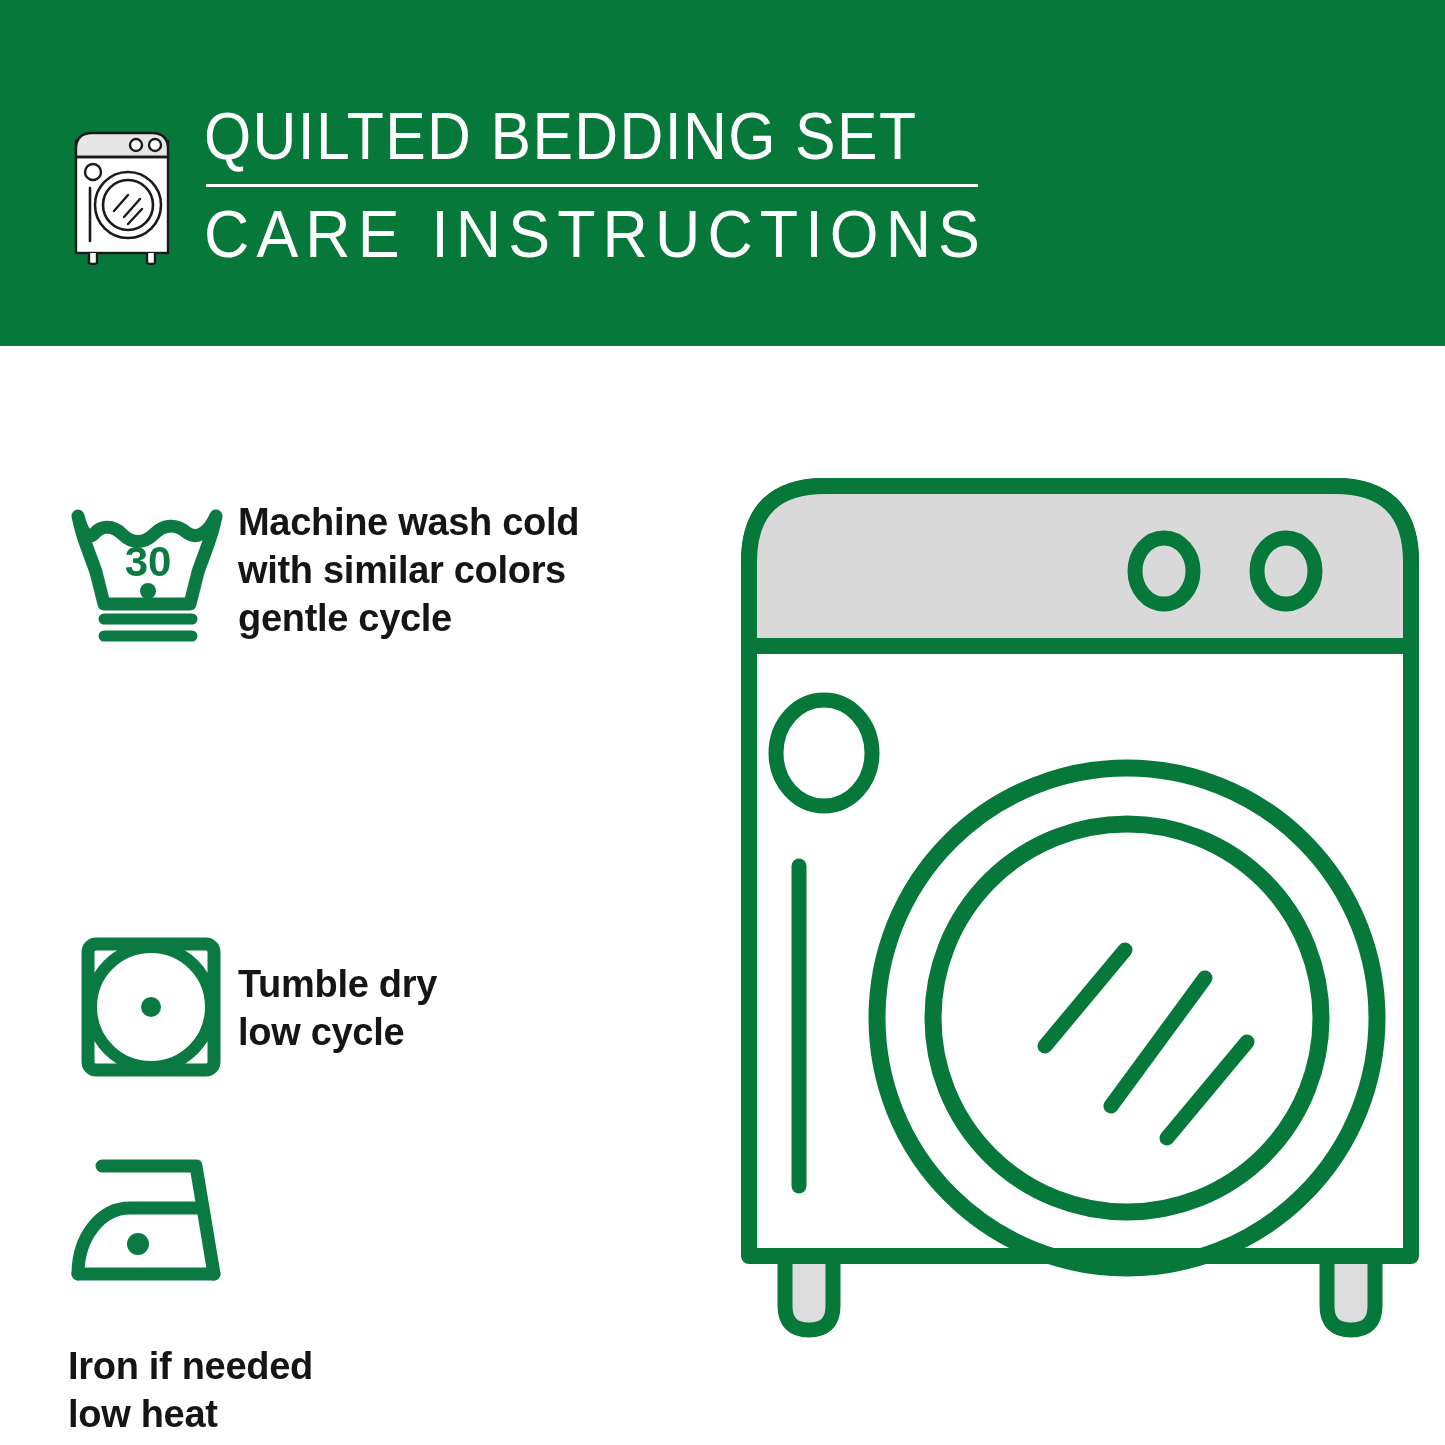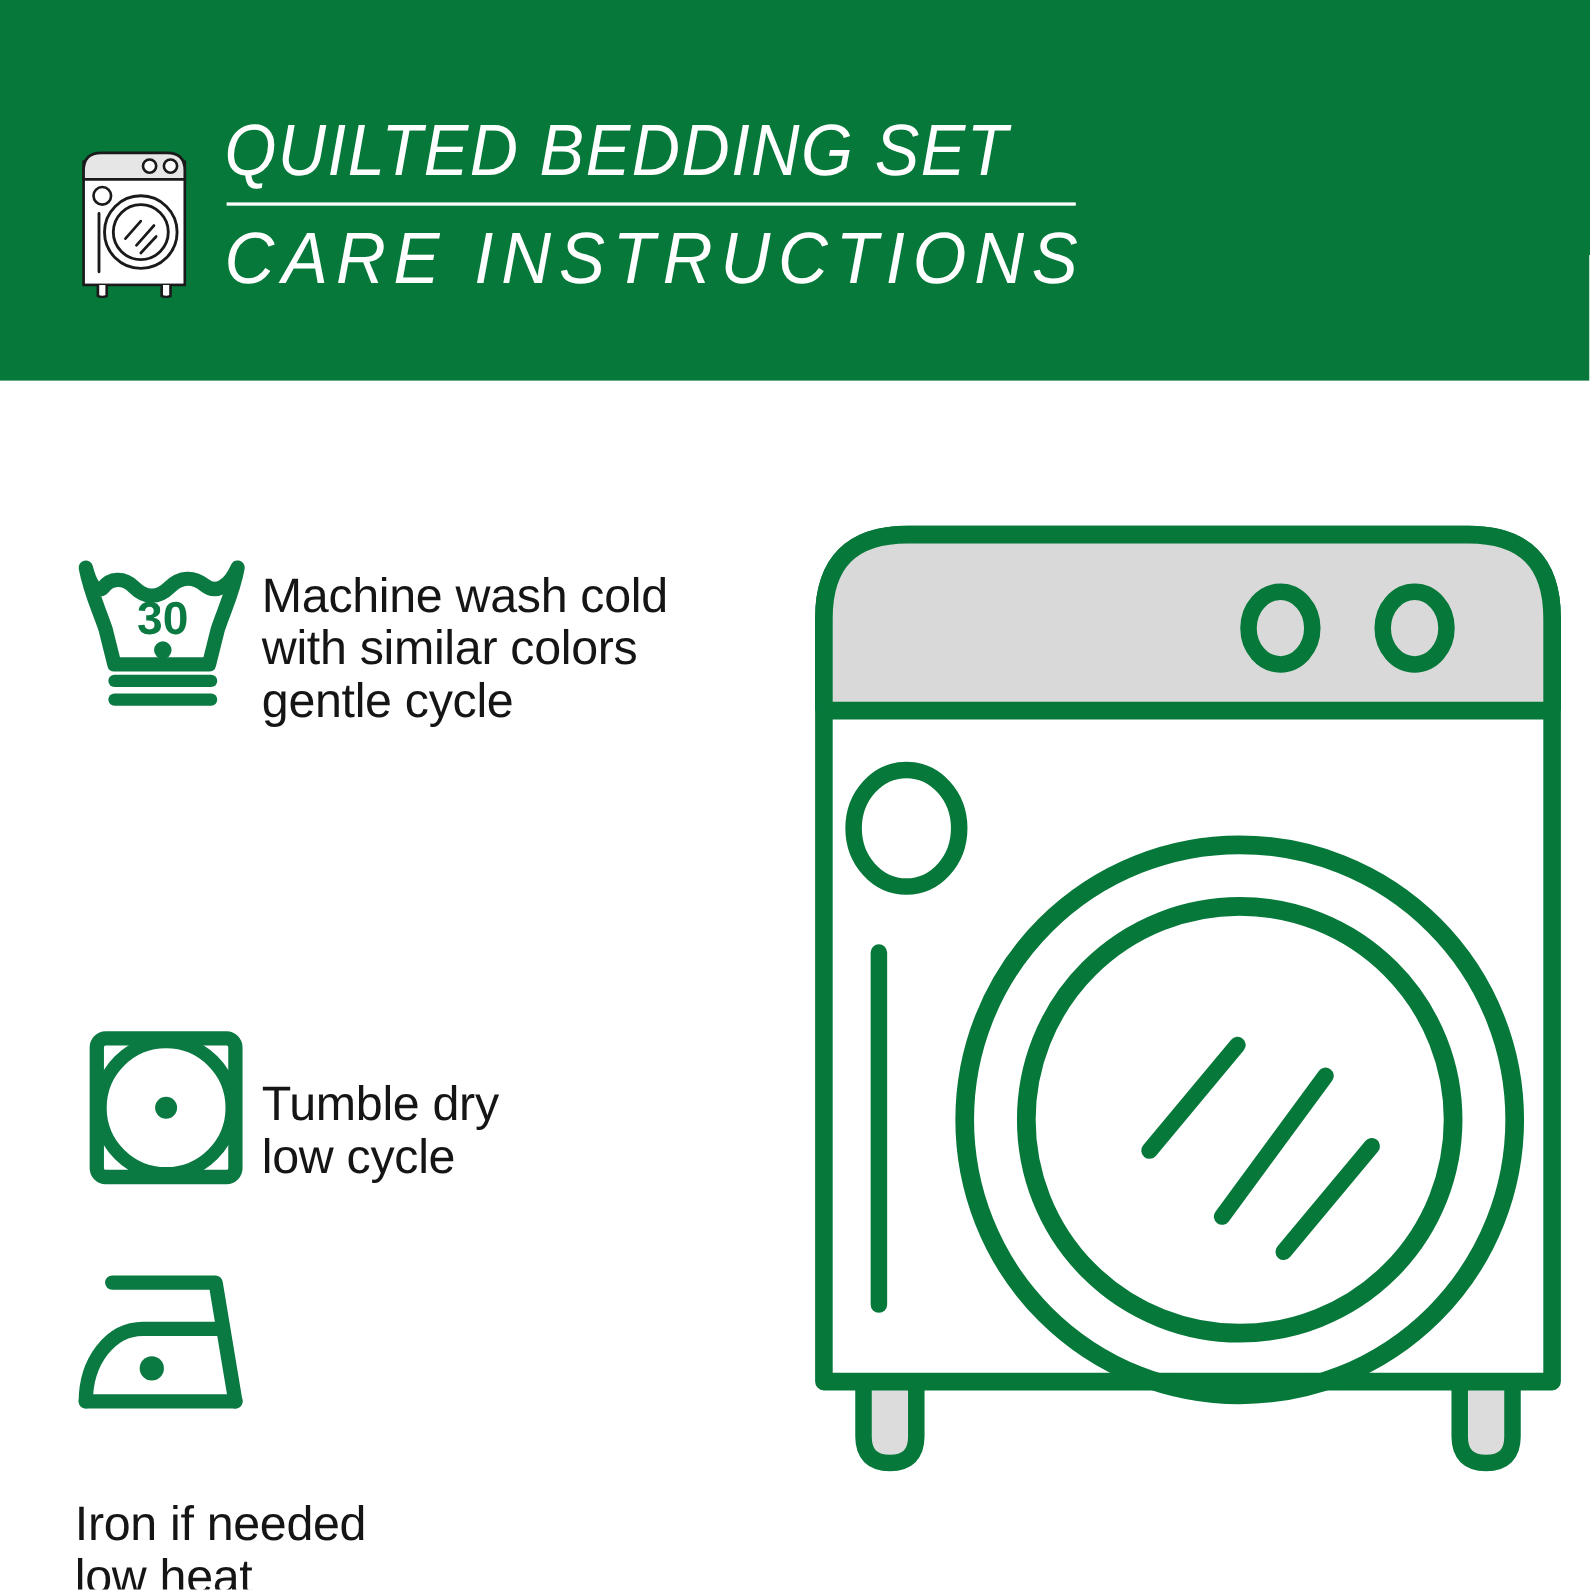--- a/index.html
+++ b/index.html
@@ -28,22 +28,21 @@
     height: 346px;
     background: #05783A;
     overflow: hidden;
   }
 
   .header-inner {
     position: absolute;
     left: 62px;
     top: 98px;
     display: flex;
-    align-items: flex-end;
-    font-style: italic;
+    align-items: center;
   }
 
   .header-icon {
     width: 120px;
     height: 160px;
     flex: 0 0 120px;
     margin-right: 22px;
   }
 
   .header-text-block {
@@ -113,27 +112,26 @@
     align-items: flex-start;
     justify-content: flex-end;
   }
 
   .care-symbol svg { display: block; }
 
   .care-text {
     flex: 1 1 auto;
     color: #151515;
     font-family: "Liberation Sans", sans-serif;
-    font-size: 44px;
+    font-size: 38px;
     line-height: 48px;
-    font-weight: 400;
+    font-weight: 700;
     letter-spacing: -0.3px;
     white-space: pre-line;
     padding-top: 6px;
-    margin-top: 20px;
   }
 
   .care-row-0 .care-text { padding-top: 4px; }
   .care-row-1 .care-text { padding-top: 36px; }
   .care-row-2 .care-text { padding-top: 28px; }
   .care-row-3 .care-text { padding-top: 26px; }
 
   
   .machine-wrap {
     position: absolute;

